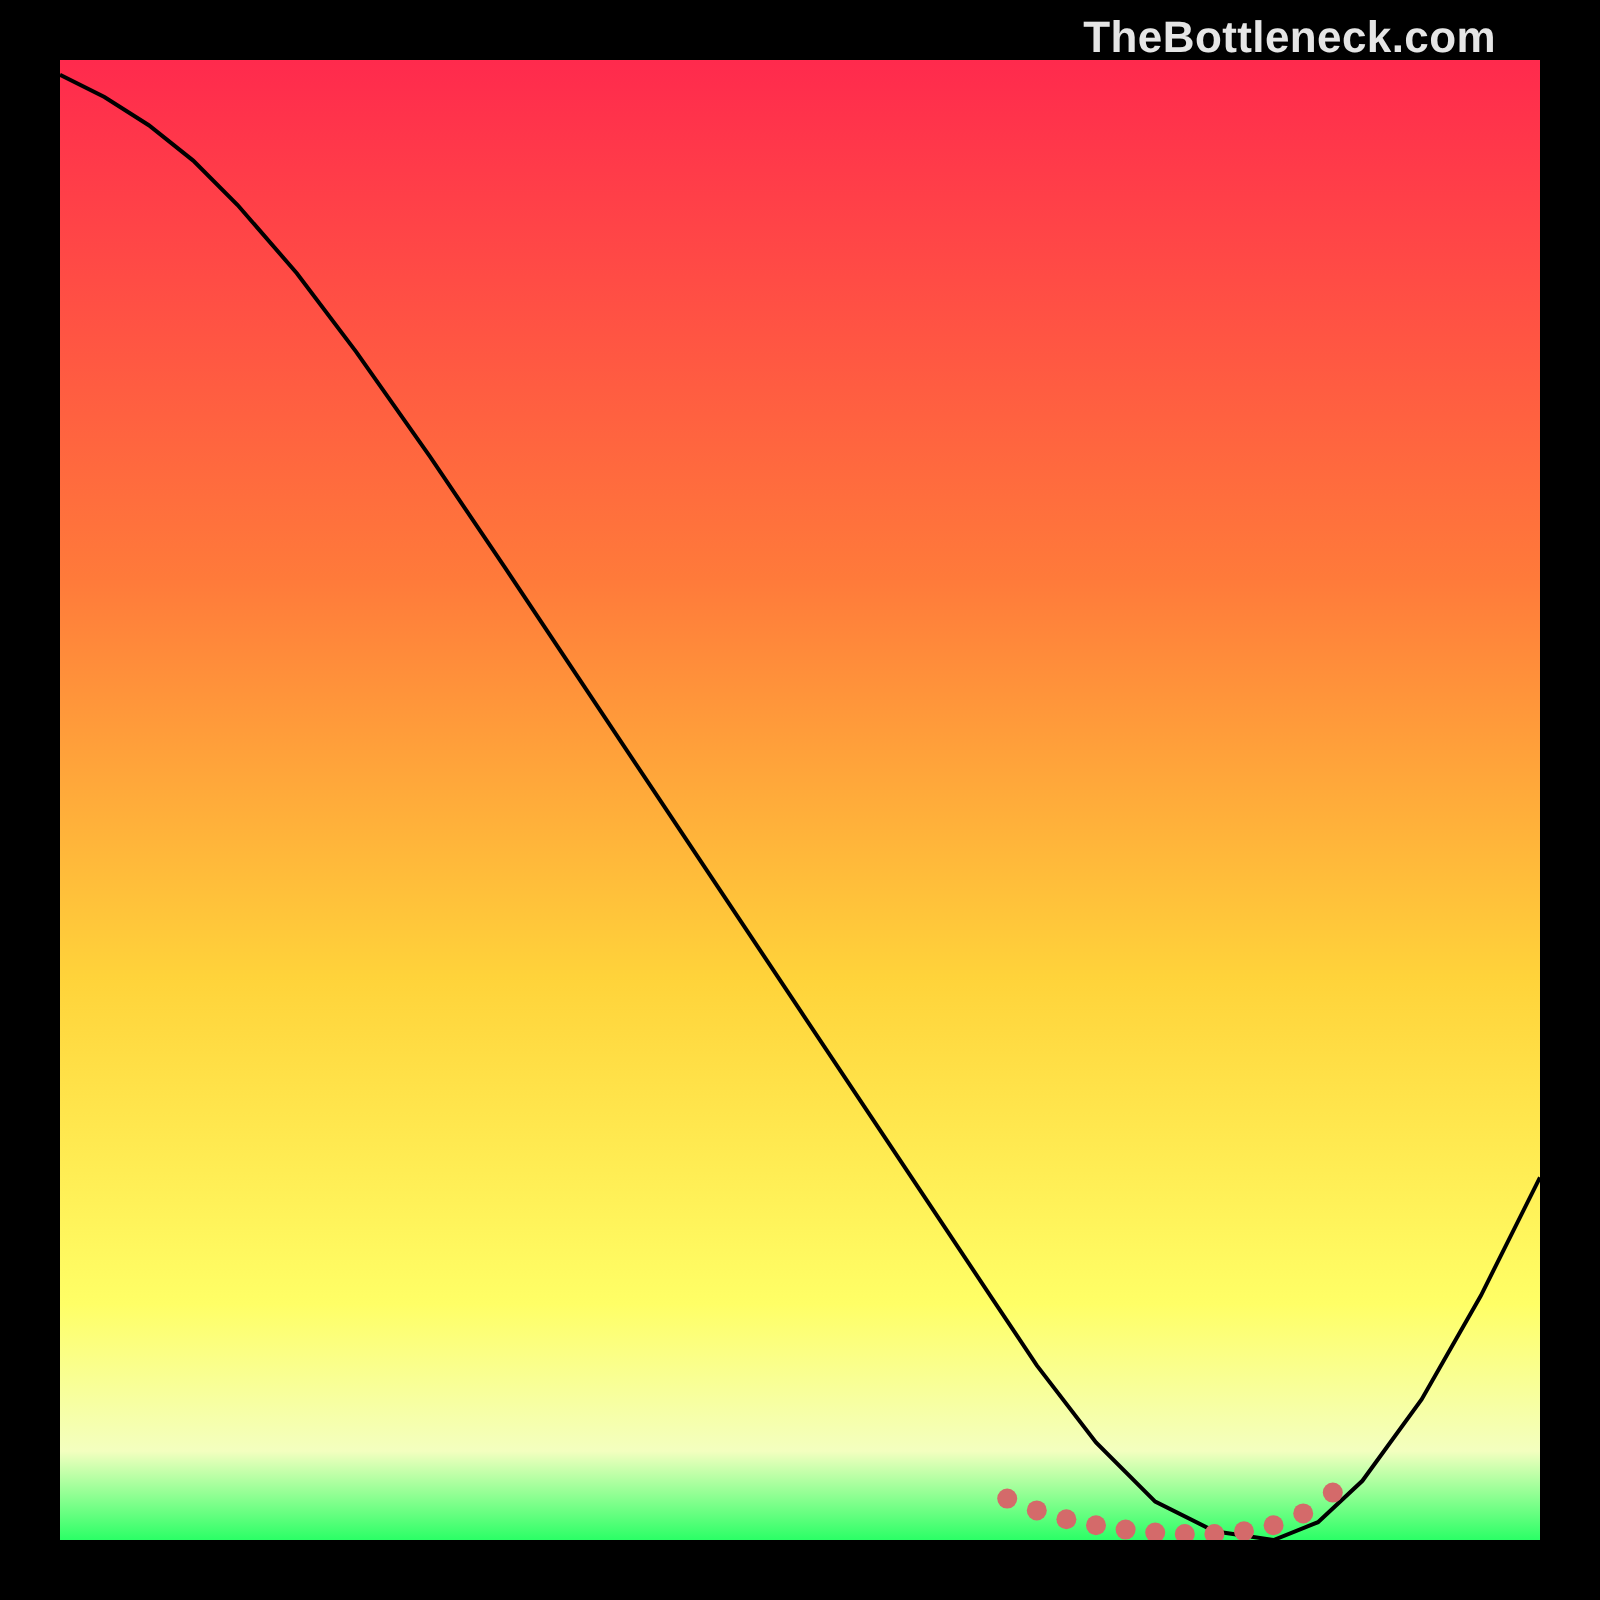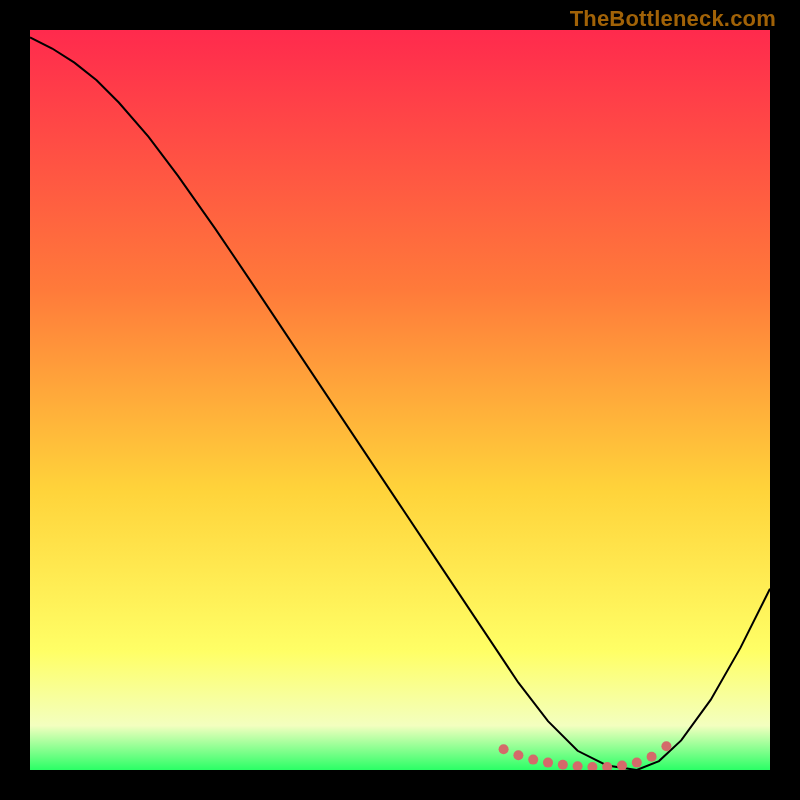--- a/index.html
+++ b/index.html
@@ -21,25 +21,25 @@
   .plot-area {
     position: absolute;
     left: 0;
     top: 0;
     width: 740px;
     height: 740px;
   }
   .watermark {
     position: absolute;
     top: 6px;
-    right: 24px;
+    right: 52px;
     font-family: Arial, Helvetica, sans-serif;
     font-size: 22px;
     font-weight: 600;
-    color: #a16207;
+    color: #e5e5e5;
     letter-spacing: 0.2px;
     text-align: center;
   }
   svg { display: block; }
 </style>
 </head>
 <body>
 
 <div class="frame">
   <svg class="plot-area" viewBox="0 0 740 740" width="740" height="740">

